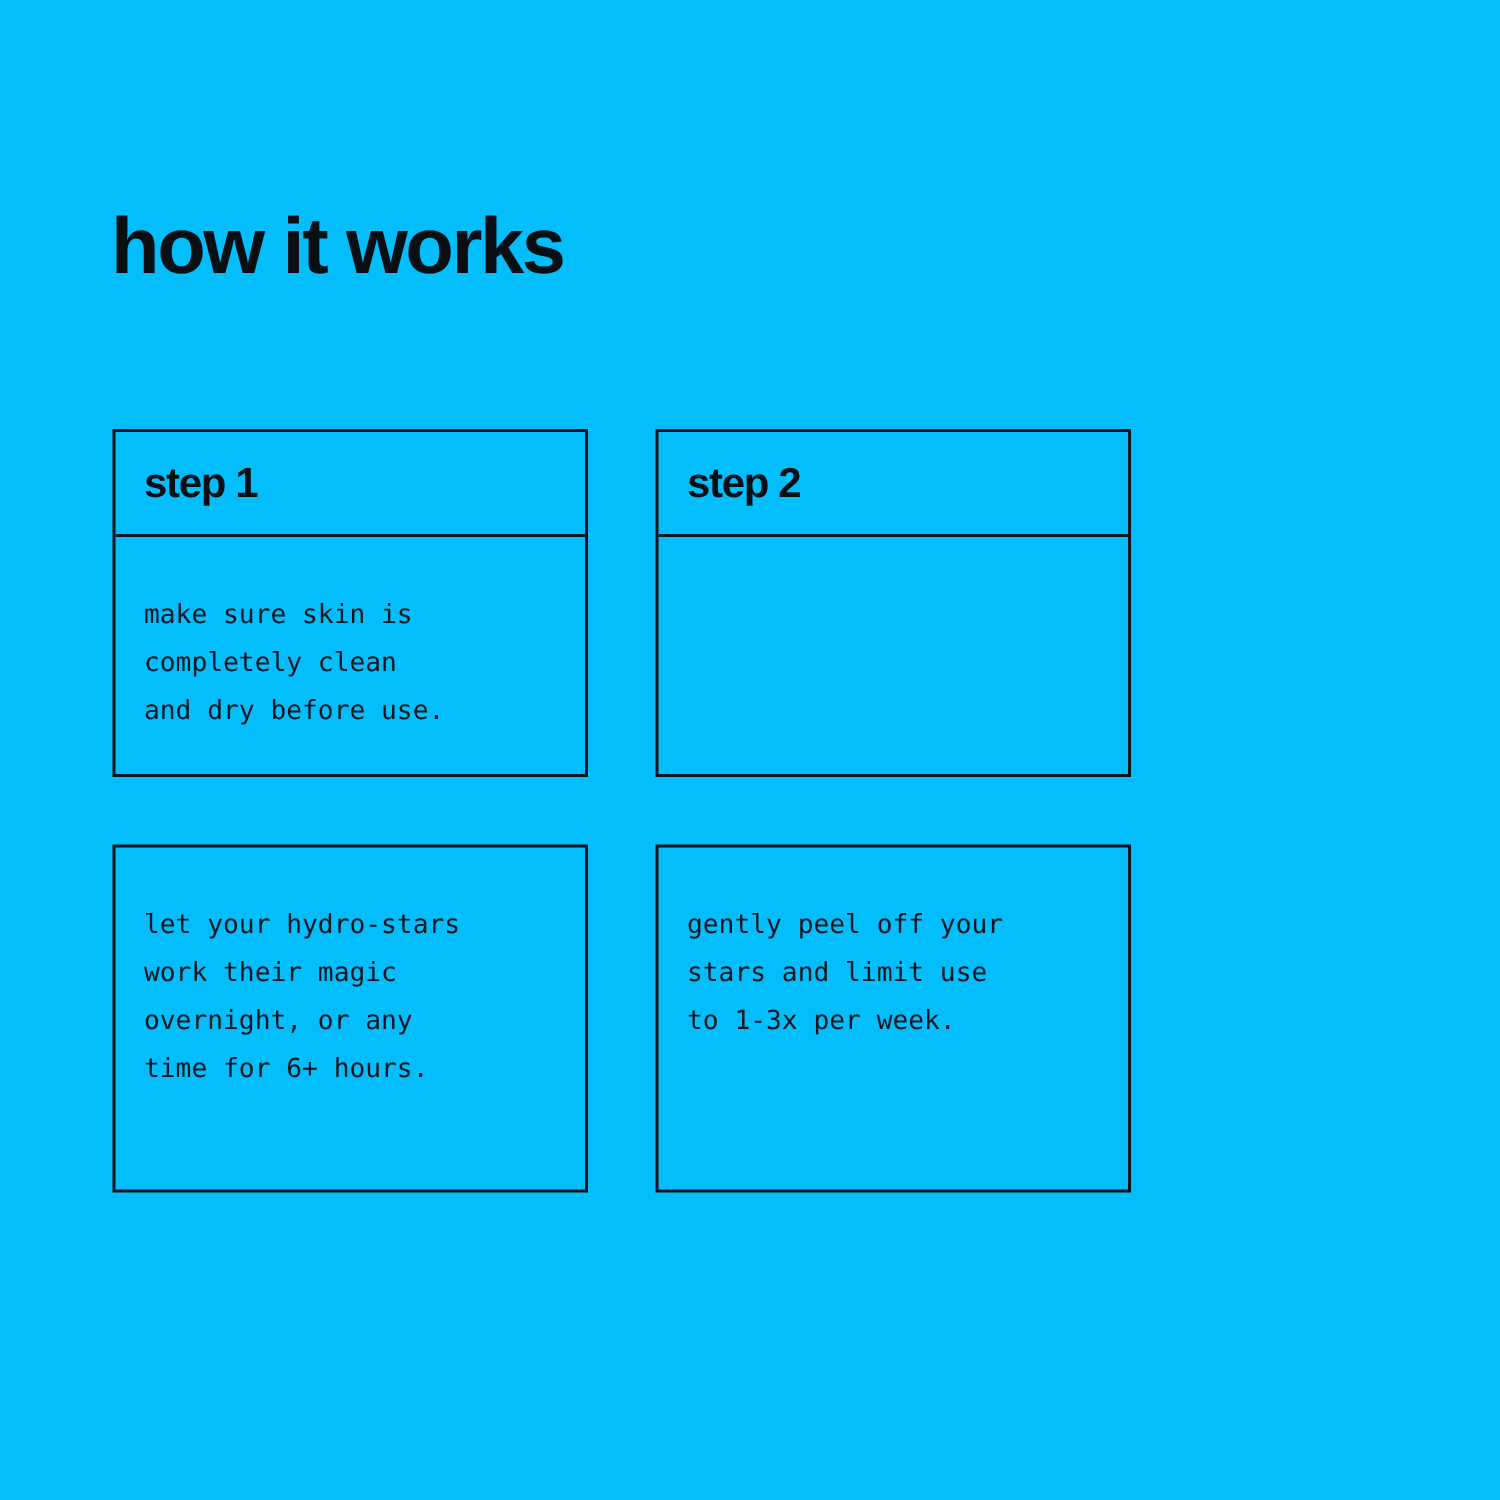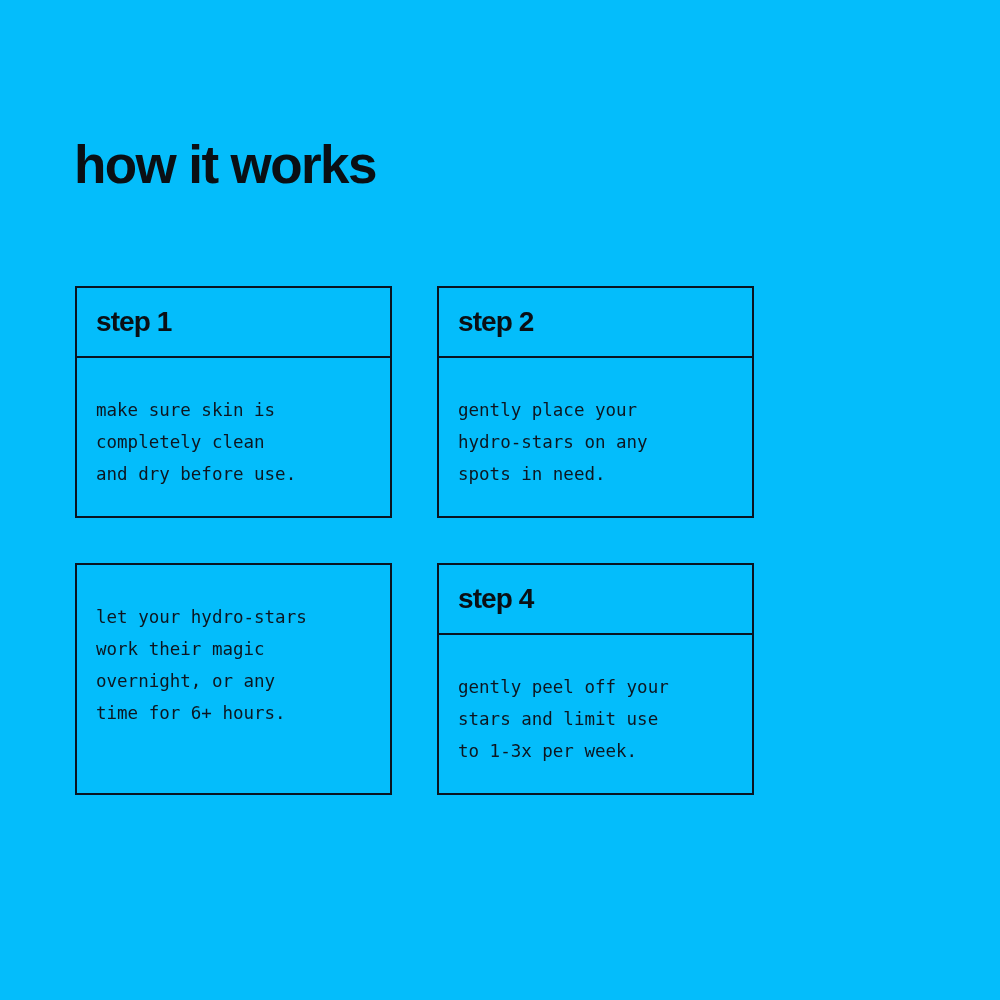--- a/index.html
+++ b/index.html
@@ -114,40 +114,32 @@
         <p class="step-card-text">make sure skin is
 completely clean
 and dry before use.</p>
       </div>
     </div>
 
     <div class="step-card">
       <div class="step-card-header">
         <span class="step-card-title">step 2</span>
       </div>
-      <div class="step-card-body">
-        <p class="step-card-text">gently place your
-hydro-stars on any
-spots in need.</p>
-      </div>
     </div>
 
     <div class="step-card">
       <div class="step-card-body">
         <p class="step-card-text">let your hydro-stars
 work their magic
 overnight, or any
 time for 6+ hours.</p>
       </div>
     </div>
 
     <div class="step-card">
-      <div class="step-card-header">
-        <span class="step-card-title">step 4</span>
-      </div>
       <div class="step-card-body">
         <p class="step-card-text">gently peel off your
 stars and limit use
 to 1-3x per week.</p>
       </div>
     </div>
 
   </div>
 </div>
 

